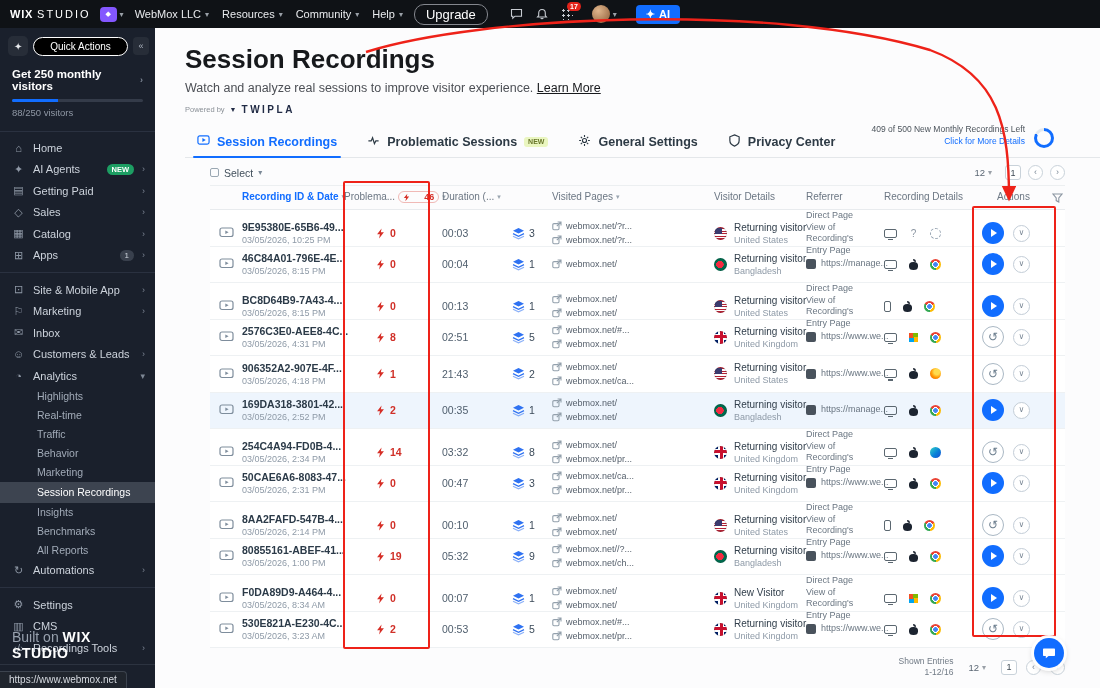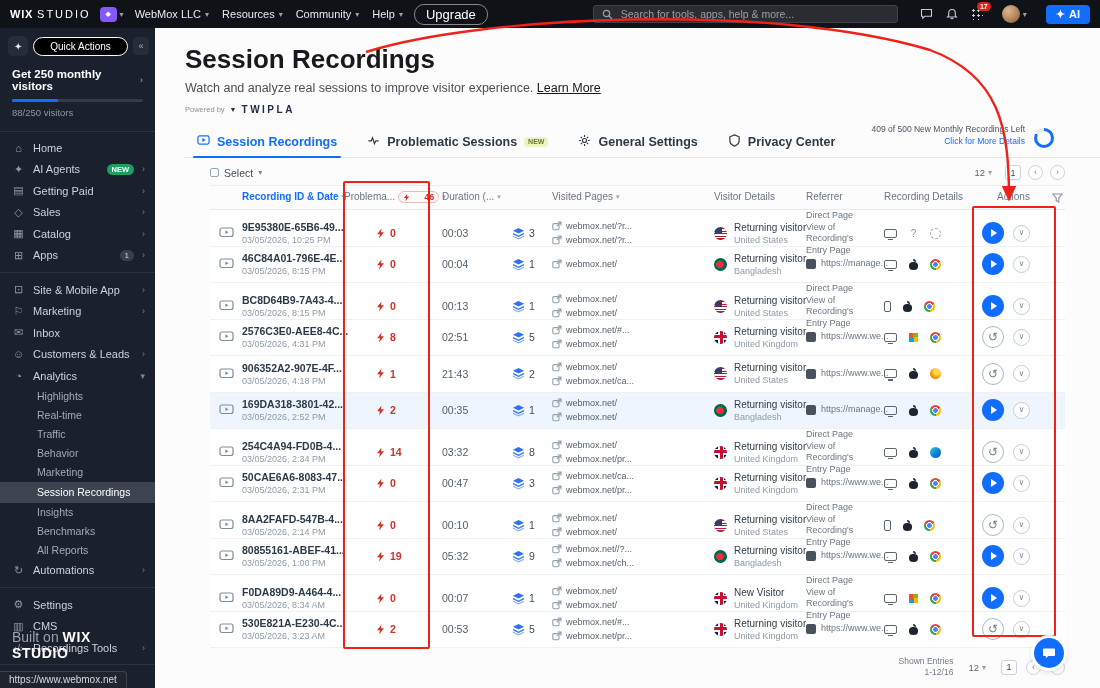--- a/index.html
+++ b/index.html
@@ -187,27 +187,20 @@
         <span>Community</span>
         <span class="chev">▾</span>
       </button>
 
       <button class="tb-menu">
         <span>Help</span>
         <span class="chev">▾</span>
       </button>
     </span>
   <button class="tb-upgrade">Upgrade</button>
-  <div class="tb-search">
-    <svg width="11" height="11">
-        <circle cx="4.5" cy="4.5" r="3.2" fill="none" stroke="#9aa0a8" stroke-width="1.2"></circle>
-        <path d="M7 7 L10 10" stroke="#9aa0a8" stroke-width="1.2"></path>
-      </svg>
-    <input type="text" placeholder="Search for tools, apps, help &amp; more..." style="">
-  </div>
   <div class="tb-right">
     <button class="tb-iconbtn">
         <svg width="13" height="12">
           <path d="M1.5 1.5 H11.5 V8.2 H5 L2.8 10.2 V8.2 H1.5 Z" fill="none" stroke="#c8ccd2" stroke-width="1.1"></path>
         </svg>
       </button>
     <button class="tb-iconbtn">
         <svg width="12" height="12">
           <path d="M6 1.5 C8.2 1.5 9.3 3 9.3 5 V7.5 L10.5 9 H1.5 L2.7 7.5 V5 C2.7 3 3.8 1.5 6 1.5 Z" fill="none" stroke="#c8ccd2" stroke-width="1.1"></path>
           <path d="M4.8 10 a1.3 1.3 0 0 0 2.4 0" fill="none" stroke="#c8ccd2" stroke-width="1.1"></path>

